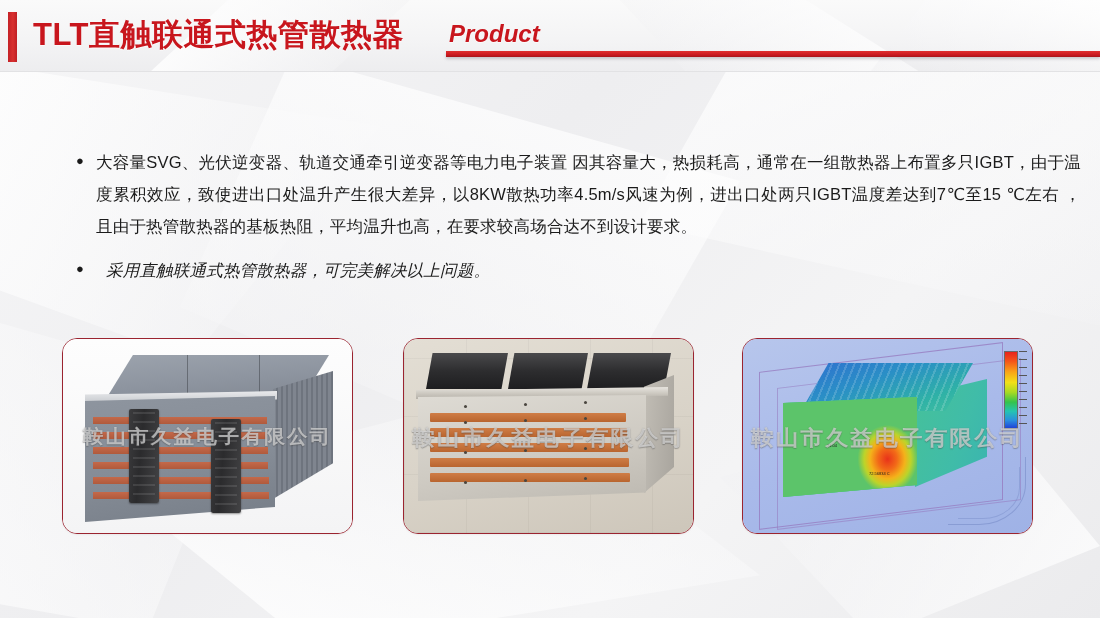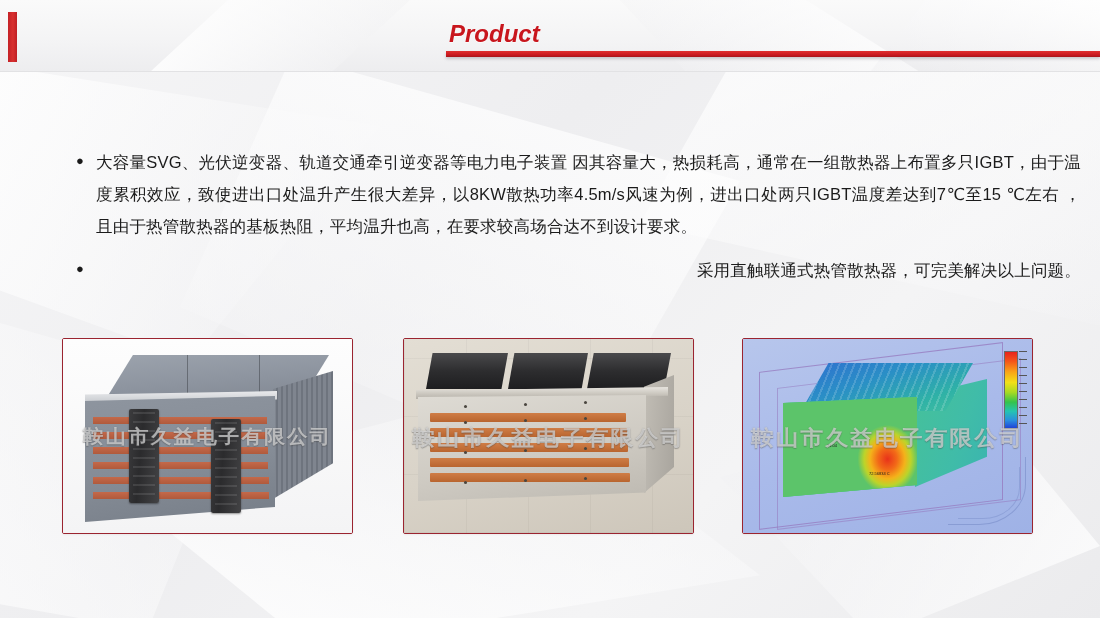--- a/index.html
+++ b/index.html
@@ -131,32 +131,32 @@
   }
   .bullet-text {
     flex: 1;
     font-size: 16.5px;
     line-height: 32px;
     color: #1b1b1b;
     letter-spacing: .2px;
     text-align: justify;
     text-justify: inter-character;
   }
-  .bullet-text.short { text-align: right; }
+  .bullet-text.short { text-align: left; font-style: italic; }
   .bullet-row.b2 .bullet-dot { line-height: 30px; }
   .bullet-row.b2 .bullet-text { padding-left: 10px; }
 
   
   .photo-frame {
     position: absolute;
     top: 338px;
     width: 291px;
     height: 196px;
     border: 1.6px solid #9b2430;
-    border-radius: 2px;
+    border-radius: 15px;
     background: #ffffff;
     overflow: hidden;
     box-shadow: 0 1px 2px rgba(0,0,0,.05);
   }
   #frame-1 { left: 62px; }
   #frame-2 { left: 403px; }
   #frame-3 { left: 742px; }
   .photo-inner { position: absolute; inset: 0; overflow: hidden; }
 
   
@@ -333,20 +333,21 @@
   <div class="facet f5"></div>
   <div class="facet f6"></div>
 
   <div id="header">
     <div class="hdr-facet hf1"></div>
     <div class="hdr-facet hf2"></div>
     <div class="hdr-facet hf3"></div>
 
     <div id="accent-bar"></div>
 
+    <div id="title-zh">TLT直触联通式热管散热器</div>
 
     <div id="title-en">Product</div>
 
     <div id="title-rule"></div>
   </div>
 
 
   <div id="bullets">
 
     <div class="bullet-row b1">

